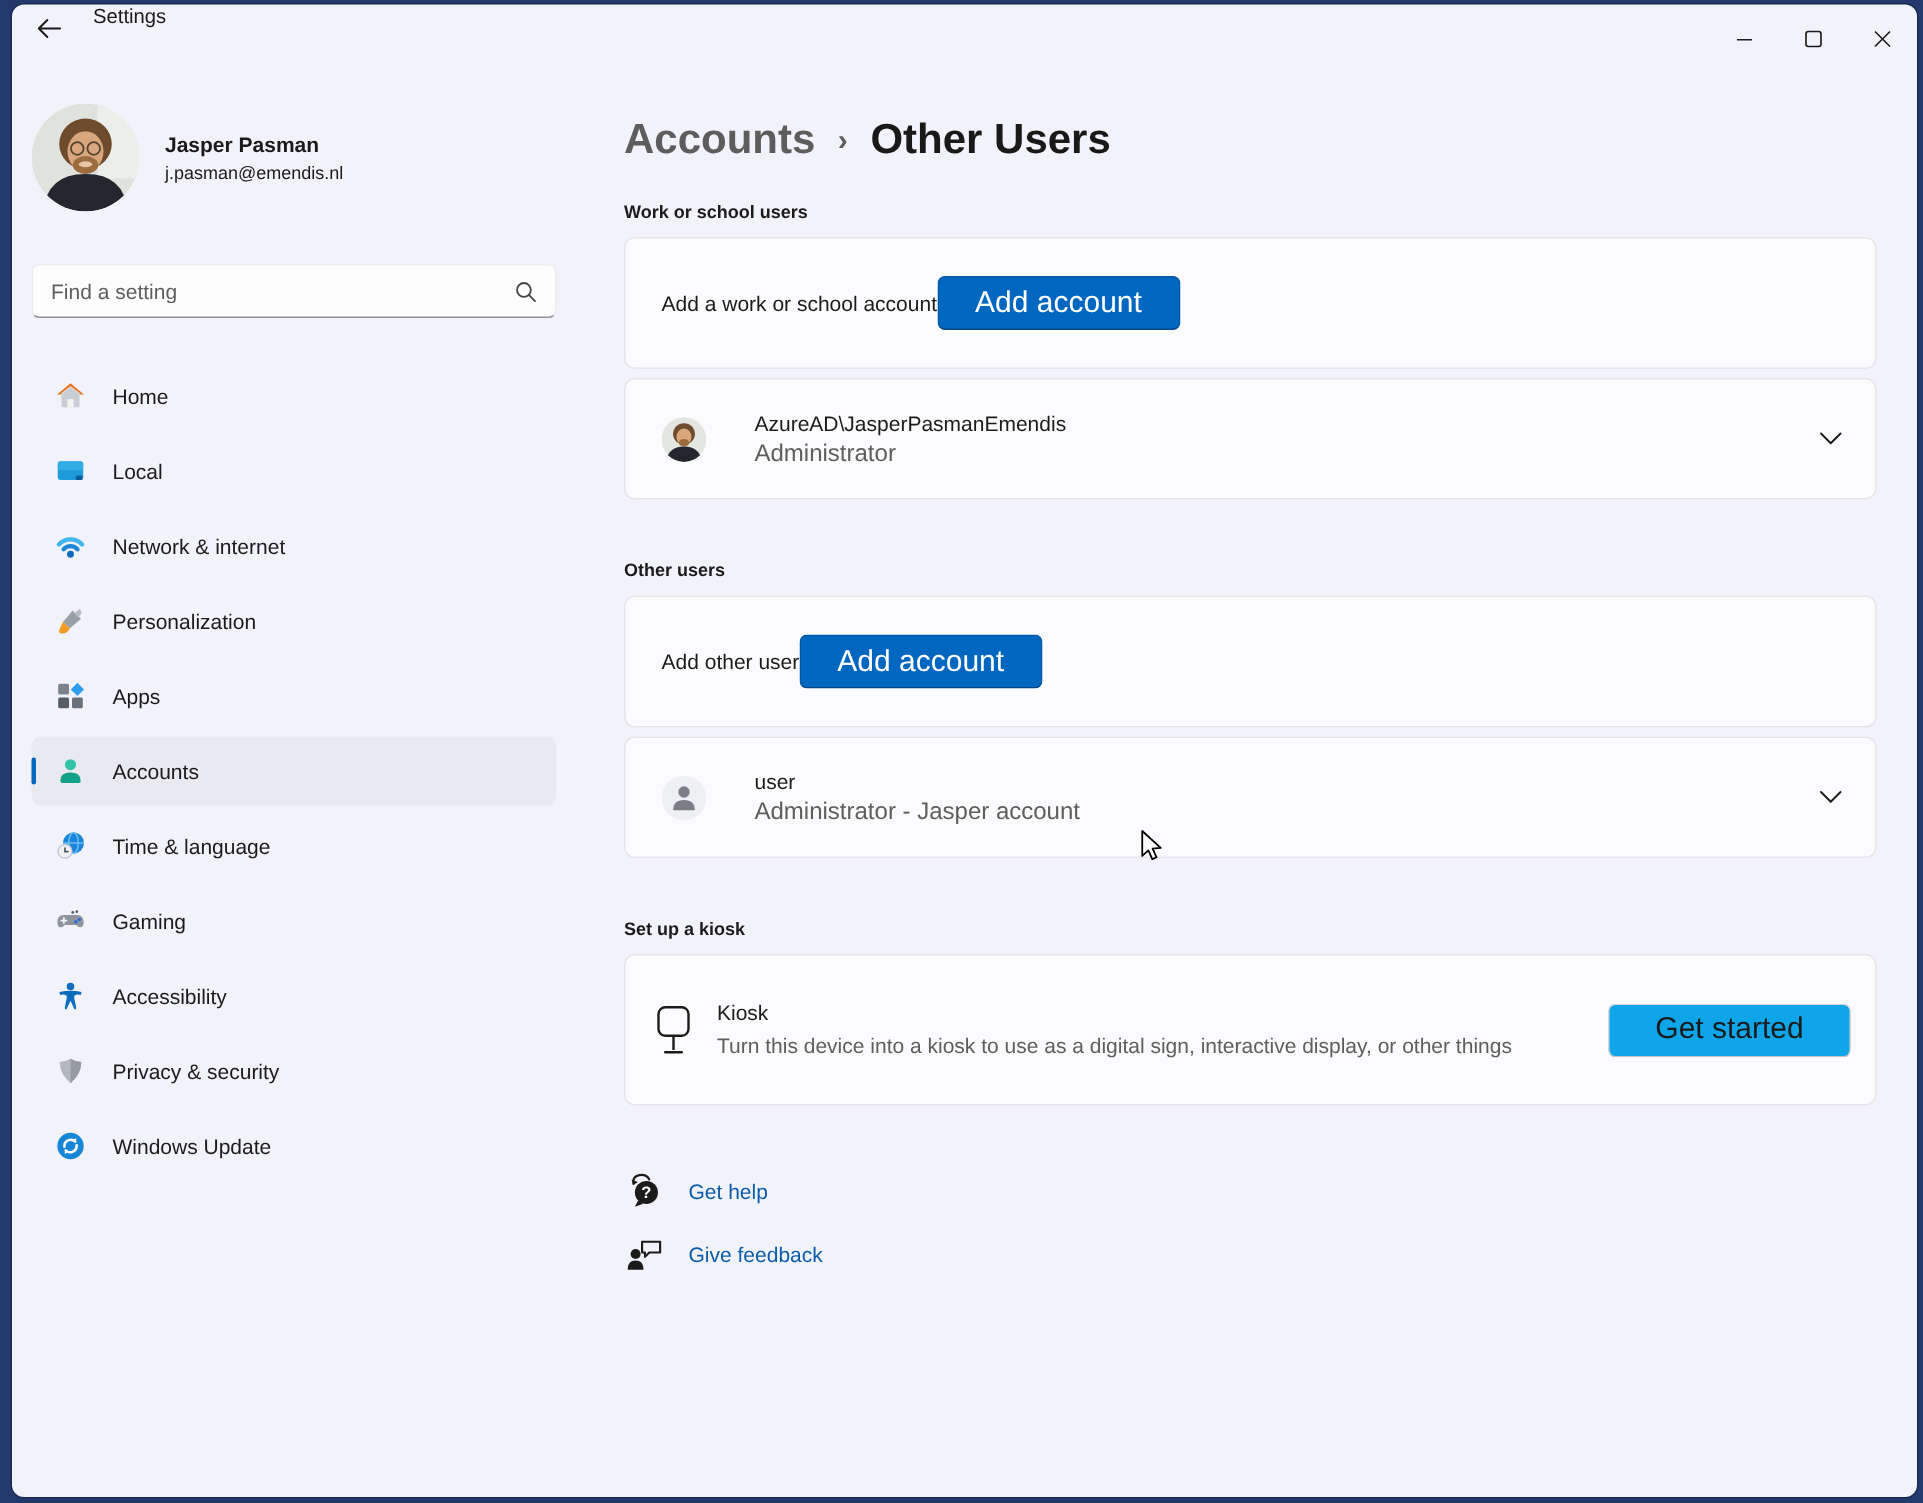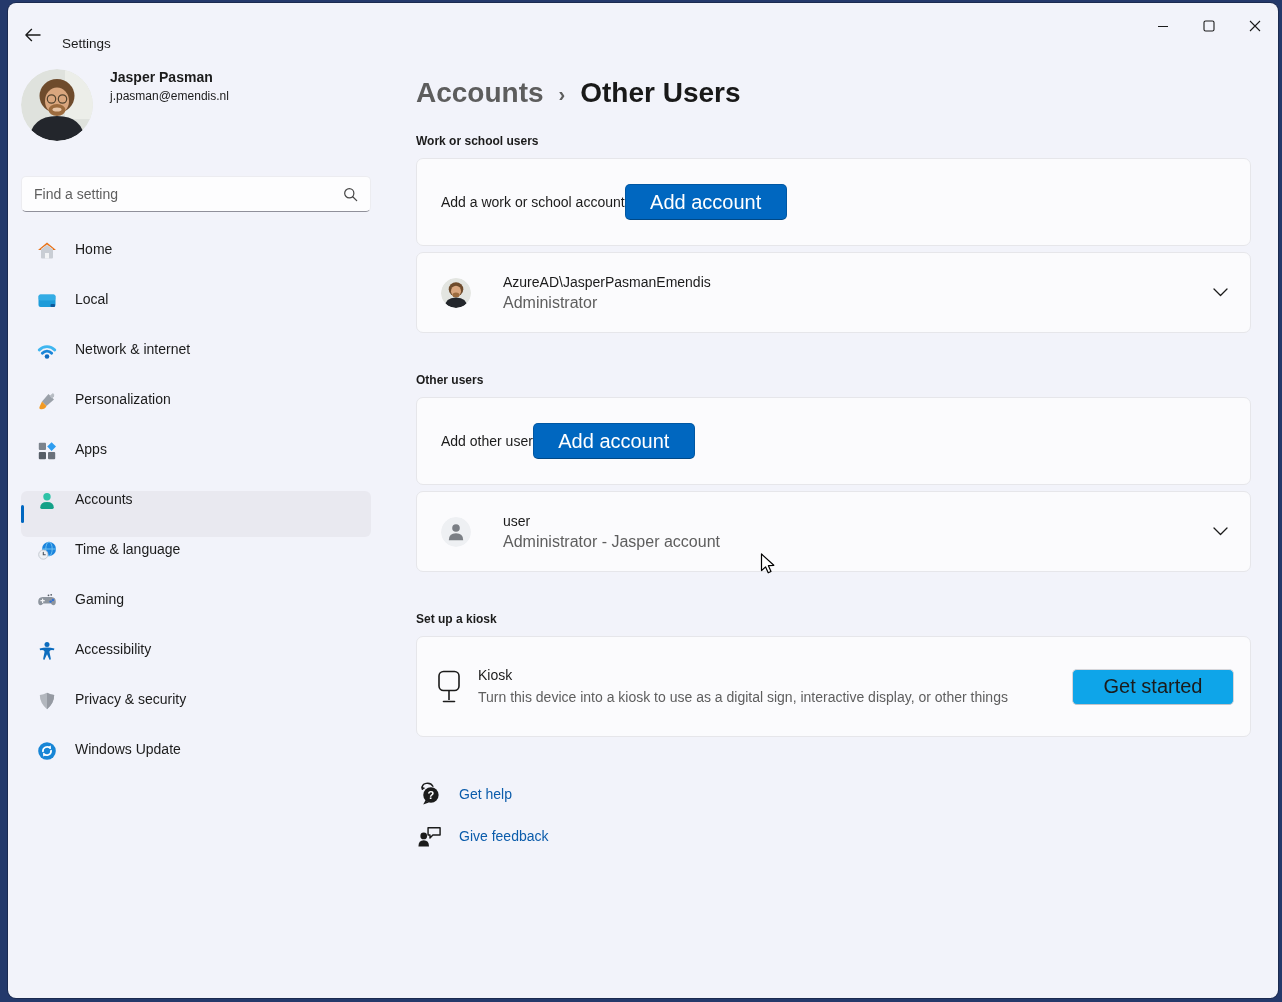--- a/index.html
+++ b/index.html
@@ -19,45 +19,45 @@
     font-family:"Liberation Sans",sans-serif;
     color:var(--text);
     overflow:hidden;
   }
   .window{
     position:absolute;left:8px;top:3px;width:1270px;height:995px;
     background:var(--win-bg);border-radius:8px;overflow:hidden;
     box-shadow:0 0 0 1px rgba(0,0,0,.25);
   }
   
-  .titlebar{height:48px;display:flex;align-items:flex-end;position:relative}
+  .titlebar{height:48px;display:flex;align-items:flex-start;position:relative}
   .back-btn{width:32px;height:32px;margin-left:8px;border:none;background:transparent;
     display:flex;align-items:center;justify-content:center;border-radius:5px;cursor:pointer}
   .win-title{font-size:13.5px;margin-left:14px;color:var(--text)}
   .caption-buttons{position:absolute;right:0;top:0;height:48px;display:flex}
   .caption-btn{width:46px;height:46px;border:none;background:transparent;
     display:flex;align-items:center;justify-content:center;cursor:pointer}
   
   .app-body{display:flex;height:947px}
   .sidebar{width:371px;flex-shrink:0;padding-left:13px}
   .main{flex:1;padding:0 27px 0 37px}
   
-  .profile{display:flex;align-items:flex-start;margin-top:18px}
+  .profile{display:flex;align-items:center;margin-top:18px}
   .avatar-big{width:72px;height:72px;border-radius:50%;overflow:hidden;flex-shrink:0}
   .profile-text{margin-left:17px}
   .profile-name{font-size:14px;font-weight:700}
   .profile-email{font-size:12px;margin-top:4px}
   .searchbox{margin-top:35px;width:350px;height:36px;background:#fdfdfe;
     border:1px solid #ececf0;border-bottom:1px solid #90909a;border-radius:5px;
     display:flex;align-items:center;padding:0 12px}
   .searchbox input{flex:1;border:none;outline:none;background:transparent;
     font-family:"Liberation Sans",sans-serif;font-size:14px;color:var(--text)}
   .searchbox input::placeholder{color:var(--text-dim);opacity:1}
   .nav{margin-top:29px;width:350px}
-  .nav-item{height:46px;margin-bottom:4px;display:flex;
+  .nav-item{height:46px;margin-bottom:4px;display:flex;align-items:center;
     border-radius:6px;position:relative;padding-left:16px;cursor:pointer}
   .nav-item.selected{background:#e9e9f0}
   .nav-item.selected::before{content:"";position:absolute;left:0;top:14px;width:3px;height:18px;
     border-radius:2px;background:var(--accent)}
   .nav-icon{width:20px;height:20px;margin-right:18px;flex-shrink:0;display:flex}
   .nav-label{font-size:14px}
   
   .breadcrumb{margin-top:26px;display:flex;align-items:center;gap:15px}
   .bc-parent{font-size:28px;font-weight:600;color:#5d5d5d;cursor:pointer}
   .bc-sep{font-size:20px;font-weight:600;color:#5d5d5d;margin-top:3px}

